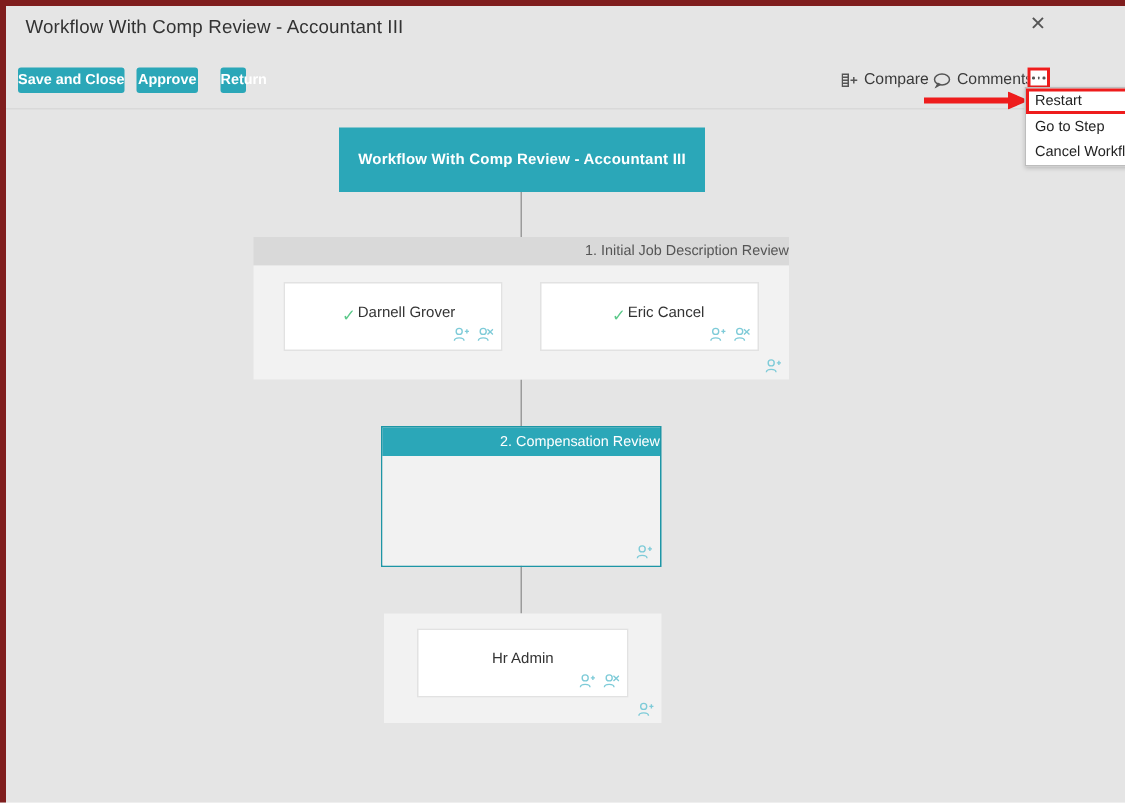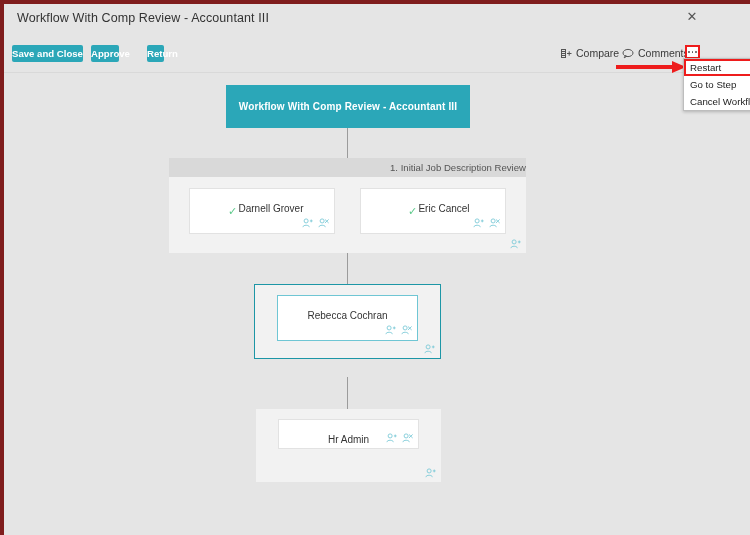--- a/index.html
+++ b/index.html
@@ -28,21 +28,21 @@
     font-family:"DejaVu Sans",sans-serif;
   }
 
   .btn{
     position:absolute;top:41px;height:17px;line-height:17px;
     background:#2ba7b8;color:#fff;border:none;border-radius:2px;
     font-size:9.6px;font-weight:bold;font-family:"Liberation Sans",sans-serif;
     text-align:center;cursor:pointer;padding:0;
   }
   #btn-save{left:8px;width:71px;}
-  #btn-approve{left:87px;width:28px;}
+  #btn-approve{left:87px;width:41px;}
   #btn-return{left:143px;width:17px;}
 
   
   .hdr-action{
     position:absolute;top:41px;height:16px;line-height:16px;
     font-size:10.5px;color:#3a3a3a;cursor:pointer;display:flex;align-items:center;gap:4px;
   }
   #act-compare{left:557px;justify-content:flex-end;}
   #act-comments{left:618px;}
   .hdr-action svg{display:block;}
@@ -235,59 +235,39 @@
             <circle cx="4.5" cy="3.2" r="2.2" fill="none" stroke="#7ecbd8" stroke-width="1"></circle>
             <path d="M1 10 C1 7.2 8 7.2 8 10" fill="none" stroke="#7ecbd8" stroke-width="1"></path>
             <line x1="8.6" y1="3.2" x2="11.6" y2="3.2" stroke="#7ecbd8" stroke-width="1"></line>
             <line x1="10.1" y1="1.7" x2="10.1" y2="4.7" stroke="#7ecbd8" stroke-width="1"></line>
           </svg>
         </span>
       </div>
     </div>
 
     <div class="step active" id="step-2" style="left:250px;top:211px;width:187px;">
+      <div class="step-head">2. Compensation Review</div>
       <div class="step-body" style="height:73px;">
 
-        <div class="person active" style="position:absolute;left:22px;top:10px;width:141px;height:46px;">
-          <div class="person-name">Rebecca Cochran</div>
-          <div class="person-icons">
-            <span>
-              <svg class="ic" width="11" height="11" viewBox="0 0 12 12">
-                <circle cx="4.5" cy="3.2" r="2.2" fill="none" stroke="#7ecbd8" stroke-width="1"></circle>
-                <path d="M1 10 C1 7.2 8 7.2 8 10" fill="none" stroke="#7ecbd8" stroke-width="1"></path>
-                <line x1="8.6" y1="3.2" x2="11.6" y2="3.2" stroke="#7ecbd8" stroke-width="1"></line>
-                <line x1="10.1" y1="1.7" x2="10.1" y2="4.7" stroke="#7ecbd8" stroke-width="1"></line>
-              </svg>
-            </span>
-            <span>
-              <svg class="ic" width="11" height="11" viewBox="0 0 12 12">
-                <circle cx="4.5" cy="3.2" r="2.2" fill="none" stroke="#7ecbd8" stroke-width="1"></circle>
-                <path d="M1 10 C1 7.2 8 7.2 8 10" fill="none" stroke="#7ecbd8" stroke-width="1"></path>
-                <line x1="7.6" y1="1.6" x2="11.6" y2="5.4" stroke="#7ecbd8" stroke-width="1"></line>
-                <line x1="11.6" y1="1.6" x2="7.6" y2="5.4" stroke="#7ecbd8" stroke-width="1"></line>
-              </svg>
-            </span>
-          </div>
-        </div>
 
         <span class="group-add">
           <svg class="ic" width="11" height="11" viewBox="0 0 12 12">
             <circle cx="4.5" cy="3.2" r="2.2" fill="none" stroke="#7ecbd8" stroke-width="1"></circle>
             <path d="M1 10 C1 7.2 8 7.2 8 10" fill="none" stroke="#7ecbd8" stroke-width="1"></path>
             <line x1="8.6" y1="3.2" x2="11.6" y2="3.2" stroke="#7ecbd8" stroke-width="1"></line>
             <line x1="10.1" y1="1.7" x2="10.1" y2="4.7" stroke="#7ecbd8" stroke-width="1"></line>
           </svg>
         </span>
       </div>
     </div>
 
     <div class="step" id="step-3" style="left:252px;top:336px;width:185px;">
       <div class="step-body" style="height:73px;">
 
-        <div class="person" style="position:absolute;left:22px;top:10px;width:141px;height:30px;">
+        <div class="person" style="position:absolute;left:22px;top:10px;width:141px;height:46px;">
           <div class="person-name">Hr Admin</div>
           <div class="person-icons">
             <span>
               <svg class="ic" width="11" height="11" viewBox="0 0 12 12">
                 <circle cx="4.5" cy="3.2" r="2.2" fill="none" stroke="#7ecbd8" stroke-width="1"></circle>
                 <path d="M1 10 C1 7.2 8 7.2 8 10" fill="none" stroke="#7ecbd8" stroke-width="1"></path>
                 <line x1="8.6" y1="3.2" x2="11.6" y2="3.2" stroke="#7ecbd8" stroke-width="1"></line>
                 <line x1="10.1" y1="1.7" x2="10.1" y2="4.7" stroke="#7ecbd8" stroke-width="1"></line>
               </svg>
             </span>

